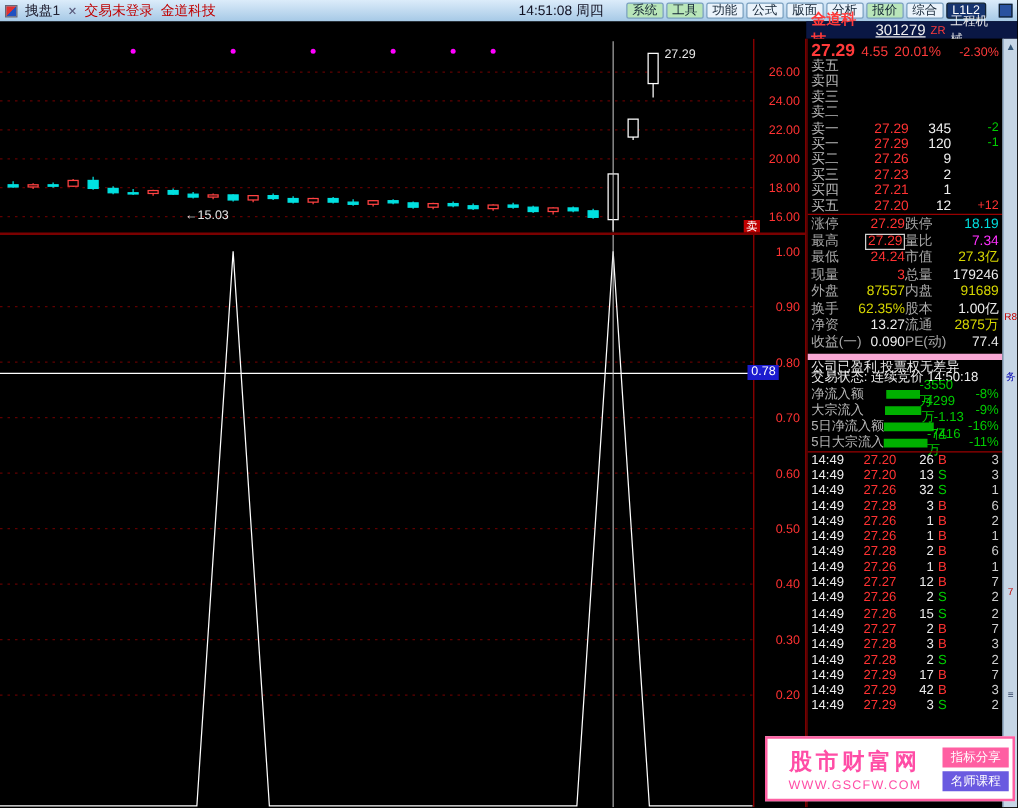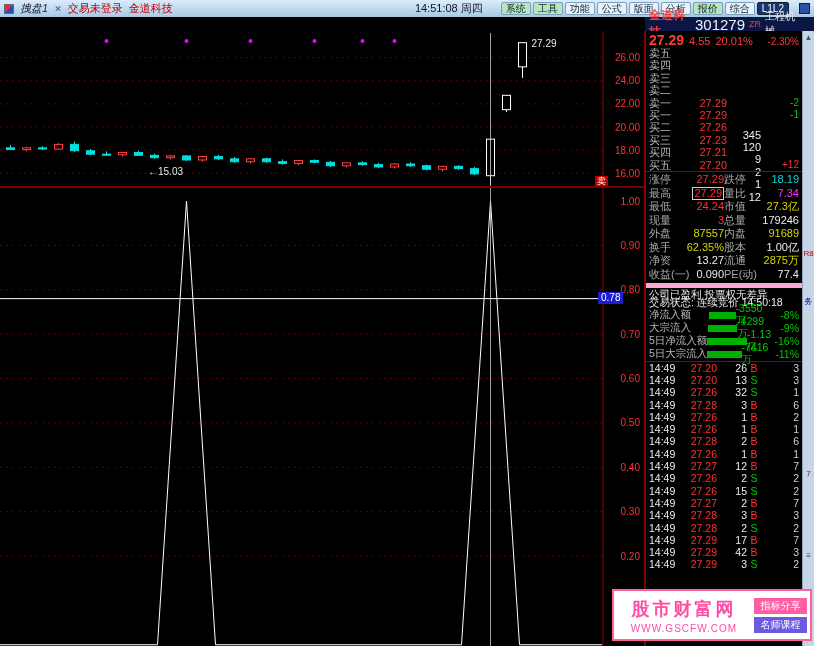--- a/index.html
+++ b/index.html
@@ -4,41 +4,41 @@
 <style>
   * { margin:0; padding:0; box-sizing:border-box; }
   html,body { width:814px; height:646px; overflow:hidden; background:#000;
     font-family:"Liberation Sans", sans-serif; }
   .screen { position:relative; width:814px; height:646px; background:#000; overflow:hidden; }
 
   
   .titlebar { height:17px; background:linear-gradient(#dcecfa,#a6c9e6); display:flex;
     align-items:center; font-size:11px; color:#223; padding:0 4px; gap:6px; }
   .appicon { width:10px; height:10px; background:linear-gradient(135deg,#e03030 50%,#2050c0 50%); border:1px solid #667; }
-  .tabname { color:#223;font-style:italic; }
+  .tabname { color:#223; }
   .tclose { font-size:9px; color:#557; }
   .red { color:#c00000; }
   .clock { margin-left:auto; margin-right:12px; color:#112; }
   .menus { display:flex; gap:2px; align-items:center; }
   .chip { padding:0 4px; height:13px; line-height:12px; font-size:10px;
     border:1px solid #7aa0c0; background:#eaf3fb; border-radius:2px; color:#123; cursor:pointer; }
   .chip.green { background:#b9e6b9; }
   .chip.dark { background:#16346e; color:#fff; border-color:#123; }
   .cornerbox { width:11px; height:11px; background:#2a52a0; border:1px solid #123; margin-left:4px; }
 
   
   .row2 { display:flex; height:14px; }
   .toolbar2 { width:645px; background:#0e2150; display:flex; align-items:center;
     justify-content:center; font-size:11px; color:#ddd; padding:0 12px;margin-top:28px; }
   .tb-item { padding:0 5px; border-right:1px solid #2a4a7a; cursor:pointer; line-height:13px; }
   .tb-ico { padding:0 4px; color:#cfe; cursor:pointer; font-size:10px; }
   .q-l1 { width:169px; background:#0a1744; display:flex; align-items:center; gap:4px;
     padding:0 14px 0 4px; }
   .q-name { color:#ff3a3a; font-weight:bold; font-size:12px; }
-  .q-code { color:#f0f0f0; font-size:15px;text-decoration:underline; }
+  .q-code { color:#f0f0f0; font-size:12px;text-decoration:underline; }
   .q-zr { color:#ff3a3a; font-size:9px; }
   .q-ind { margin-left:auto; color:#e8e8e8; font-size:10px; }
 
   
   .main { display:flex; height:615px; }
   .chart-col { position:relative; width:645px; background:#000; border-right:1px solid #7a0000; }
   .pane-candle { position:relative; height:155px; }
   .pane-div { position:relative; height:2px; background:#7a0000; }
   .pane-tag { position:absolute; right:36px; top:-10px; background:#c00000; color:#fff;
     font-size:9px; line-height:10px; padding:0 2px; z-index:6; }
@@ -50,21 +50,21 @@
   
   .quote-col { width:157px; background:#000; color:#ddd; font-size:11px;
     border-left:1px solid #900; display:flex; flex-direction:column; overflow:hidden; }
   .q-l2 { display:flex; gap:5px; align-items:baseline; padding:1px 3px; height:16px; }
   .q-price { color:#ff3a3a; font-weight:bold; font-size:14px; }
   .q-chg,.q-pct { color:#ff3a3a; font-size:11px; }
   .q-prem { margin-left:auto; color:#ff3a3a; font-size:10px; }
   .ob-row { display:flex; height:12.4px; line-height:12.4px; padding:0 3px;gap:12px; }
   .ob-label { width:26px; color:#b8b8b8; }
   .ob-price { width:40px; text-align:right; color:#ff3232; }
-  .ob-vol { flex:1; text-align:right; color:#f0f0f0;margin-top:32px; }
+  .ob-vol { flex:1; text-align:right; color:#f0f0f0; }
   .ob-delta { width:26px; text-align:right; font-size:10px; }
   .stats { border-top:1px solid #900; padding:1px 0; }
   .st-row { display:flex; height:13.6px; line-height:13.6px; padding:0 3px; }
   .st-cell { flex:1; display:flex; }
   .st-k { color:#a8a8a8; }
   .st-v { margin-left:auto; }
   .boxed { border:1px solid #d0d0d0; line-height:11px; padding:0 1px; }
   .c-red{color:#ff3232} .c-cyan{color:#00dcdc} .c-yellow{color:#d6d600}
   .c-magenta{color:#ff30ff} .c-white{color:#ececec} .c-green{color:#00cc00}
   .notice { border-top:5px solid #f9a8d4; height:13px; line-height:13px; padding:0 3px;

